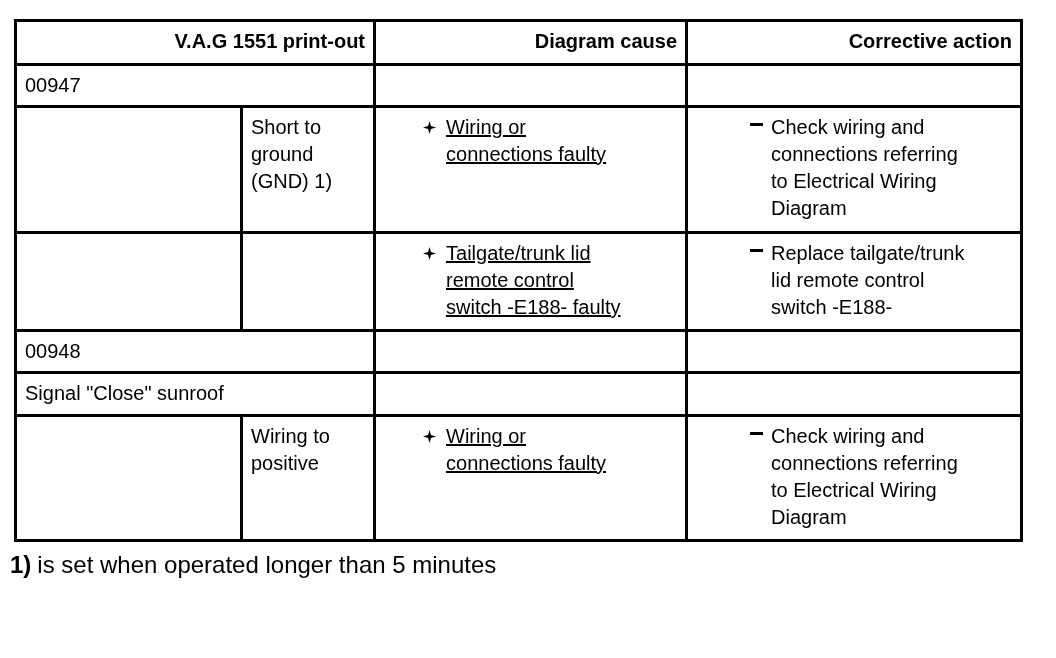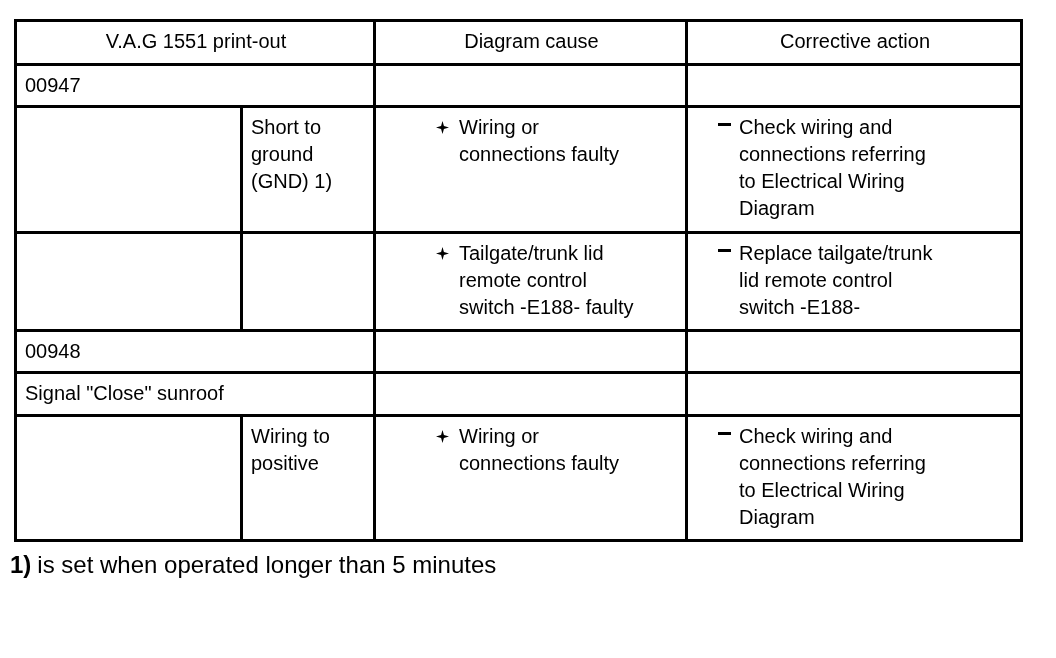--- a/index.html
+++ b/index.html
@@ -22,26 +22,26 @@
   }
   .fault-table td, .fault-table th {
     border: 3px solid #000000;
     vertical-align: top;
     padding: 6px 8px;
     font-size: 20px;
     line-height: 27px;
     overflow: hidden;
   }
   .fault-table th {
-    text-align: center;
-    font-weight: normal;
+    text-align: right;
+    font-weight: bold;
     padding-left: 10px;
   }
-  td.cell-cause  { padding-left: 60px; }
-  td.cell-action { padding-left: 30px; margin-top: 40px; }
+  td.cell-cause  { padding-left: 47px; text-decoration: underline; }
+  td.cell-action { padding-left: 62px; margin-top: 40px; }
   .bullet-item { display: flex; }
   .star-bullet {
     flex: 0 0 auto;
     width: 13px;
     height: 13px;
     margin: 7px 10px 0 0;
     background: #000000;
     clip-path: polygon(50% 0%, 61% 39%, 100% 50%, 61% 61%, 50% 100%, 39% 61%, 0% 50%, 39% 39%);
   }
   .dash-bullet {

